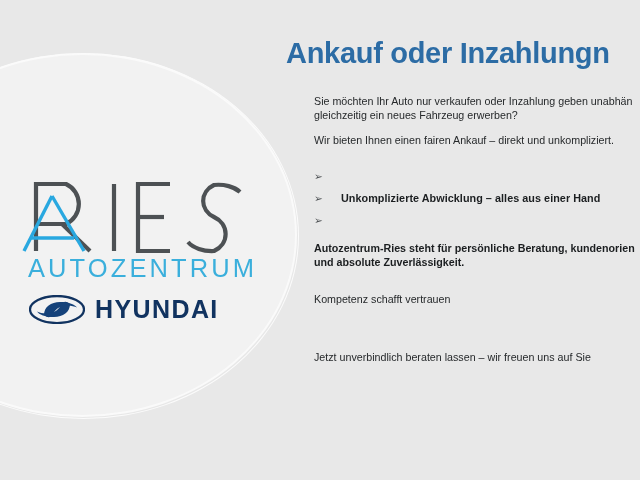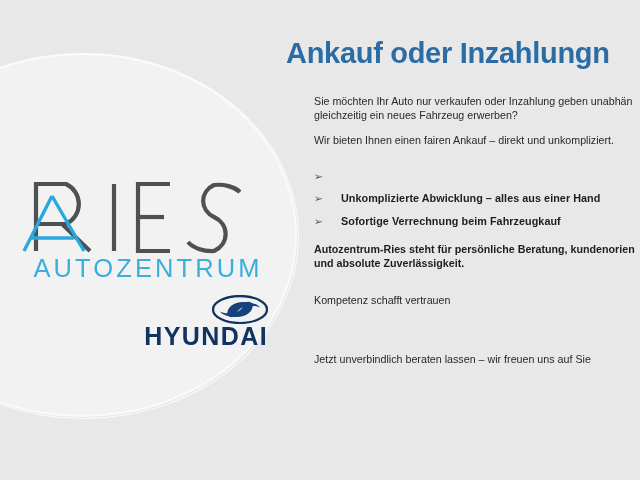--- a/index.html
+++ b/index.html
@@ -61,29 +61,27 @@
 
   .autozentrum {
     margin-top: 2px;
     font-family: "Liberation Sans", sans-serif;
     font-size: 25.5px;
     letter-spacing: 3.1px;
     color: #3aafdc;
     font-weight: 400;
     line-height: 1;
     padding-left: 10px;
-    text-align: center;
   }
 
   .hyundai-row {
     display: flex;
-    align-items: flex-end;
+    align-items: center;
     margin-top: 13px;
     padding-left: 11px;
-    flex-direction: column;
   }
   .hyundai-emblem { width: 56px; height: 29px; display: block; }
   .hyundai-word {
     margin-left: 10px;
     font-family: "Liberation Sans", sans-serif;
     font-size: 25px;
     font-weight: 700;
     letter-spacing: 1.4px;
     color: #113360;
     line-height: 1;
@@ -228,21 +226,20 @@
       <ul class="bullets">
         <li>
           <span class="bullet-glyph">➢</span>
         </li>
         <li>
           <span class="bullet-glyph">➢</span>
           <span class="bullet-text">Unkomplizierte Abwicklung – alles aus einer Hand</span>
         </li>
         <li>
           <span class="bullet-glyph">➢</span>
-          <span class="bullet-text">Sofortige Verrechnung beim Fahrzeugkauf</span>
         </li>
       </ul>
 
       <p class="para bold-claim nowrap-lines">
         <span>Autozentrum-Ries steht für persönliche Beratung, kundenorien</span>
         <span>und absolute Zuverlässigkeit.</span>
       </p>
 
       <p class="para kompetenz">Kompetenz schafft vertrauen</p>
 

